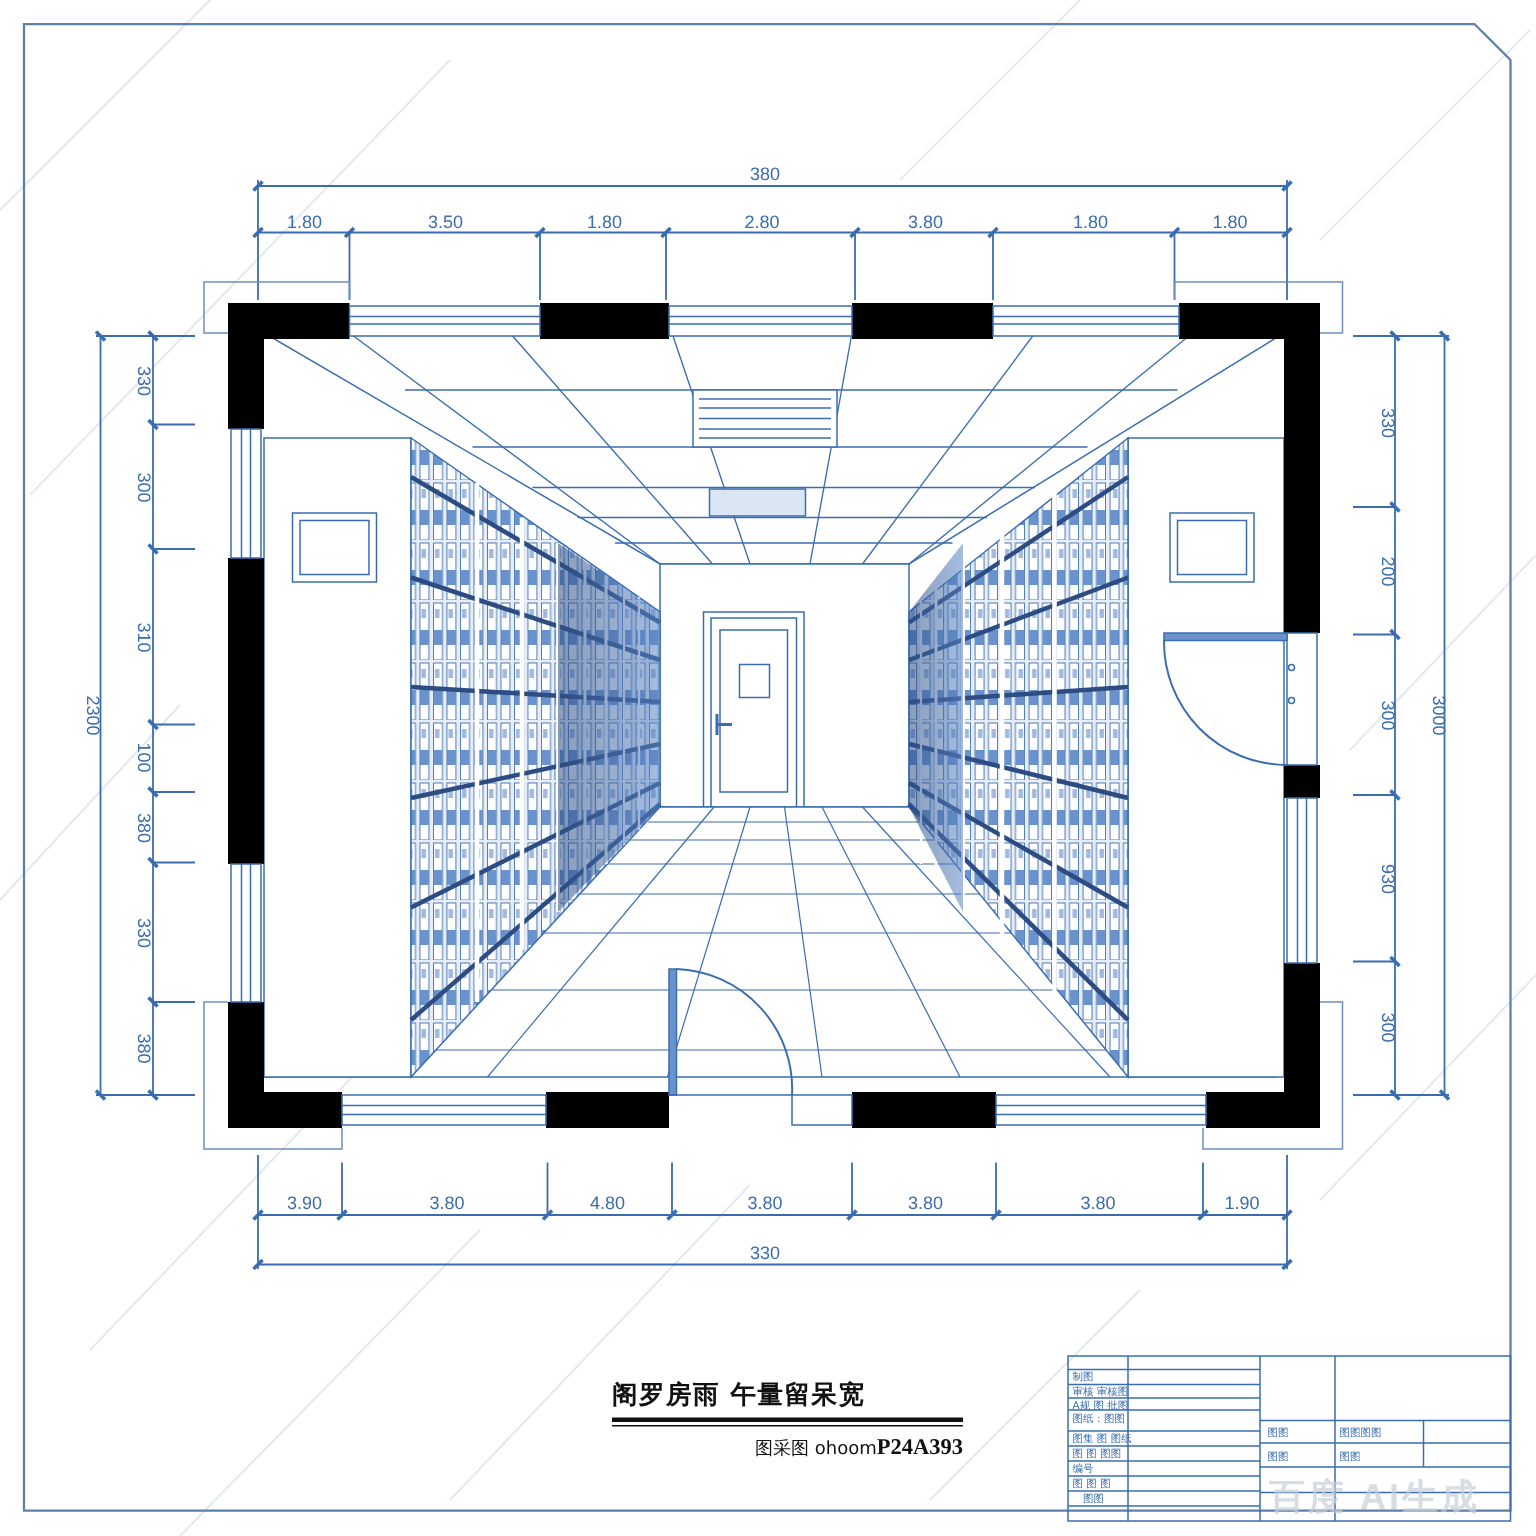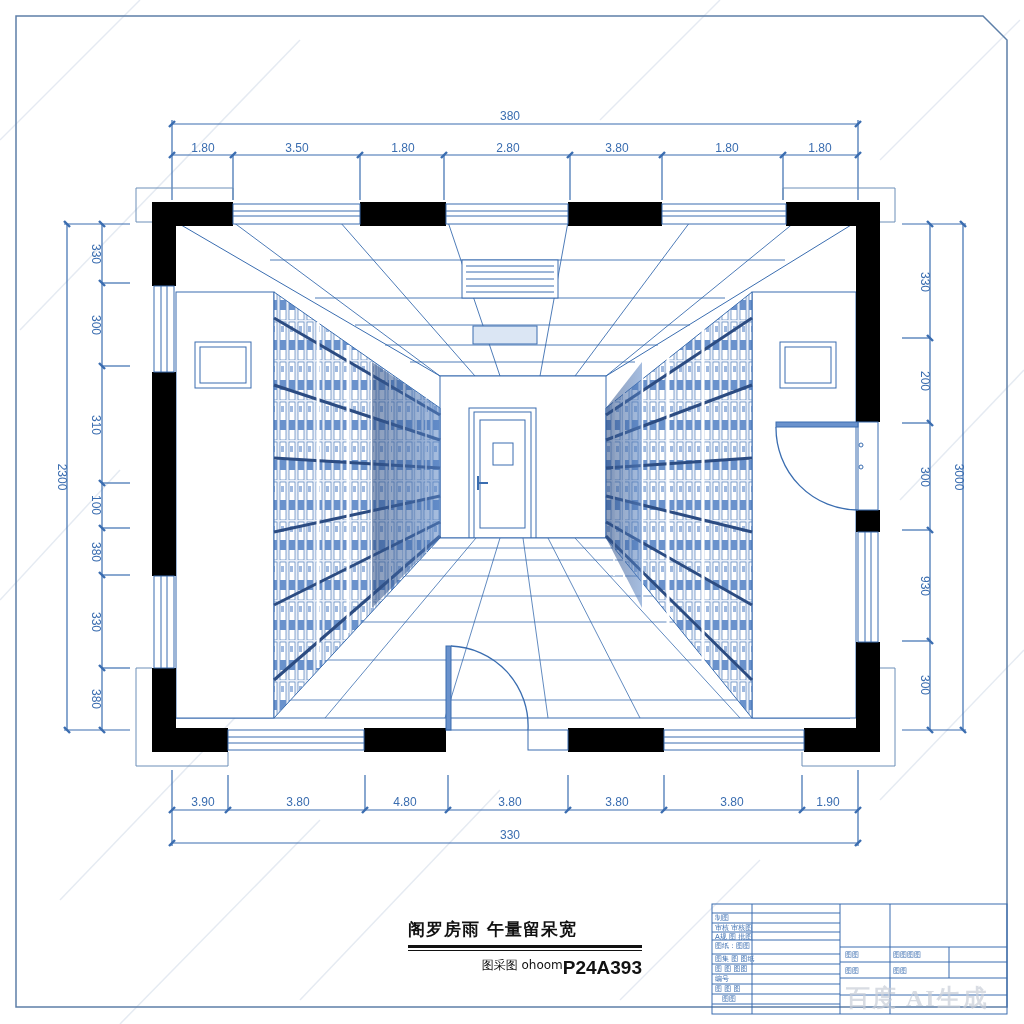--- a/index.html
+++ b/index.html
@@ -4,23 +4,23 @@
 <style>
   html,body{margin:0;padding:0;background:#ffffff;}
   body{width:1024px;height:1024px;position:relative;overflow:hidden;font-family:"DejaVu Sans",sans-serif;}
   #stage{position:absolute;left:0;top:0;width:1024px;height:1024px;}
   .dimtxt{font-family:"Liberation Sans",sans-serif;font-size:12px;fill:#3a6db0;}
   .title-block{position:absolute;left:408px;top:918px;width:234px;}
   .tb-title{font-family:"DejaVu Sans",sans-serif;font-size:17px;font-weight:bold;color:#111;letter-spacing:1px;}
   .tb-rule{height:3px;background:#111;margin-top:4px;}
   .tb-rule2{height:1px;background:#111;margin-top:2px;}
   .tb-row{display:flex;justify-content:flex-end;margin-top:6px;font-size:12px;color:#111;}
-  .tb-code{font-family:Liberation Sans, sans-serif;font-size:19px;font-weight:bold;}
+  .tb-code{font-family:Liberation Serif, serif;font-size:15px;font-weight:bold;}
   .tbl-cell{font-family:"DejaVu Sans",sans-serif;font-size:7px;fill:#3a6db0;}
-  .watermark{position:absolute;left:846px;top:982px;font-size:24px;color:rgba(200,205,215,0.7);font-weight:bold;letter-spacing:2px;font-family:Liberation Serif, serif;}
+  .watermark{position:absolute;left:846px;top:982px;font-size:24px;color:rgba(200,205,215,0.7);font-weight:bold;letter-spacing:2px;font-family:Liberation Sans, sans-serif;}
 </style>
 </head>
 <body>
 
 <svg id="stage" width="1024" height="1024" viewBox="0 0 1024 1024" xmlns="http://www.w3.org/2000/svg">
   <defs>
     <pattern id="books" x="0" y="0" width="9" height="40" patternUnits="userSpaceOnUse">
       <rect x="0" y="0" width="9" height="40" fill="#e8eef8"></rect>
       <rect x="1" y="2" width="6" height="38" fill="#ffffff" stroke="#3a6db0" stroke-width="0.6"></rect>
       <rect x="1" y="20" width="6" height="10" fill="#6a92cc"></rect>

